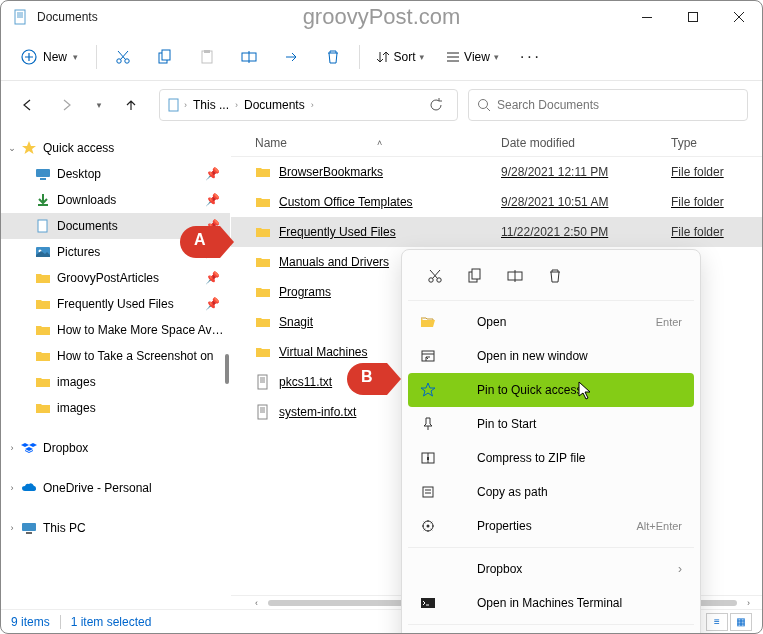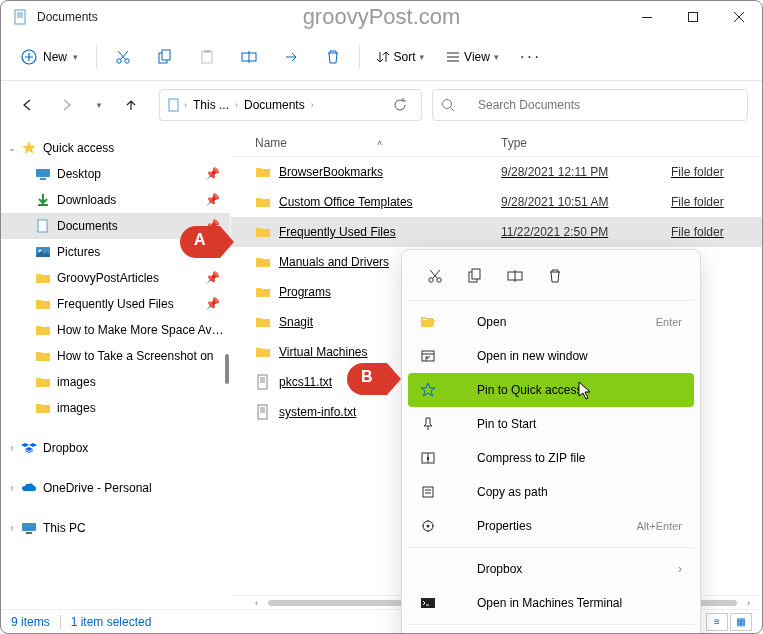--- a/index.html
+++ b/index.html
@@ -15,21 +15,21 @@
 .new-btn { display: flex; align-items: center; gap: 6px; padding: 6px 12px; border-radius: 4px; }
 .tb-icon-btn { width: 40px; height: 36px; display: flex; align-items: center; justify-content: center; border-radius: 4px; }
 .tb-sep { width: 1px; height: 24px; background: #ddd; margin: 0 4px; }
 .tb-dd { display: flex; align-items: center; gap: 4px; padding: 6px 10px; }
 .navbar { height: 48px; display: flex; align-items: center; padding: 0 8px; gap: 4px; }
 .nav-btn { width: 36px; height: 36px; display: flex; align-items: center; justify-content: center; }
 .breadcrumb { flex: 1; display: flex; align-items: center; border: 1px solid #ddd; border-radius: 4px; height: 32px; padding: 0 6px; margin: 0 6px; }
 .bc-seg { padding: 0 4px; font-size: 12px; }
 .bc-chev { color: #888; font-size: 9px; padding: 0 2px; }
 .bc-refresh { margin-left: auto; padding: 0 8px; color: #555; }
-.search-box { width: 316px; height: 32px; border: 1px solid #ddd; border-radius: 4px; display: flex; align-items: center; padding: 0 8px; margin-right: 6px; gap: 17px; }
+.search-box { width: 280px; height: 32px; border: 1px solid #ddd; border-radius: 4px; display: flex; align-items: center; padding: 0 8px; margin-right: 6px; }
 .search-input { border: none; outline: none; flex: 1; font-size: 12px; color: #777; margin-left: 6px; }
 .content { display: flex; height: calc(100% - 32px - 48px - 48px - 24px); }
 .sidebar { width: 230px; border-right: 1px solid transparent; padding: 6px 0; overflow: hidden; position: relative; }
 .sidebar-splitter { position: absolute; right: 0; top: 0; bottom: 0; width: 6px; display: flex; flex-direction: column; justify-content: center; align-items: center; }
 .sidebar-splitter::before { content: ''; width: 4px; height: 30px; background: #888; border-radius: 2px; }
 .tree-item { display: flex; align-items: center; height: 26px; padding: 0 6px; font-size: 12px; white-space: nowrap; overflow: hidden; }
 .tree-item.selected { background: #e5e5e5; }
 .tree-chev { width: 14px; color: #666; font-size: 9px; text-align: center; }
 .tree-icon { width: 16px; height: 16px; margin: 0 6px 0 2px; flex-shrink: 0; }
 .tree-label { flex: 1; overflow: hidden; text-overflow: ellipsis; }
@@ -359,20 +359,21 @@
       </div>
       <div class="sidebar-splitter"></div>
     </div>
 
     <div class="main">
       <div class="col-headers">
         <div class="col-header col-name">
             <span>Name</span>
             <span class="sort-arrow">˄</span>
           </div>
+        <div class="col-header col-date">Date modified</div>
         <div class="col-header col-type">Type</div>
       </div>
       <div class="file-rows" id="file-rows">
           <div class="file-row">
             <span class="file-icon">
               <svg viewBox="0 0 16 16">
                 <path class="folder-icn" d="M1 4 L1 13 L15 13 L15 5 L7 5 L6 4 Z"></path>
               </svg>
             </span>
             <span class="file-name">BrowserBookmarks</span>

